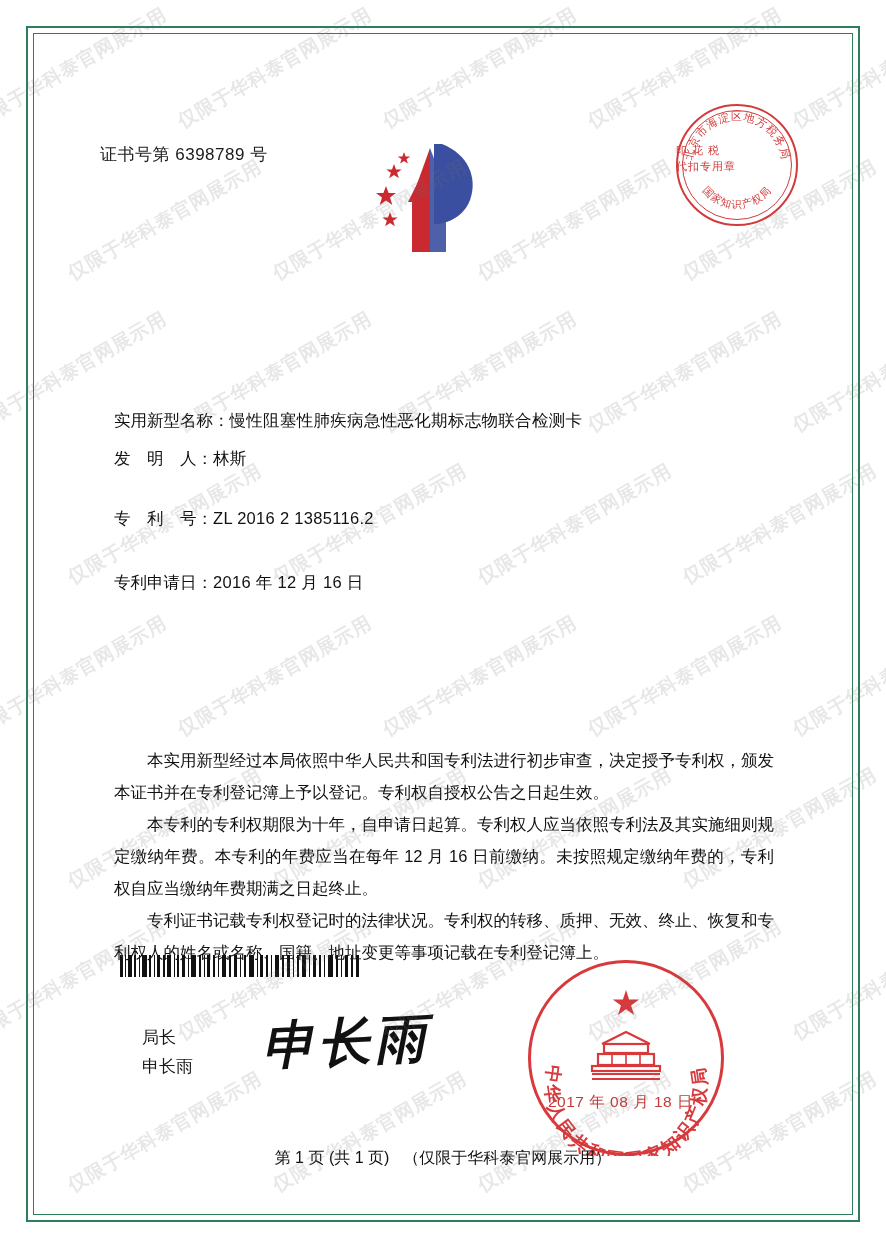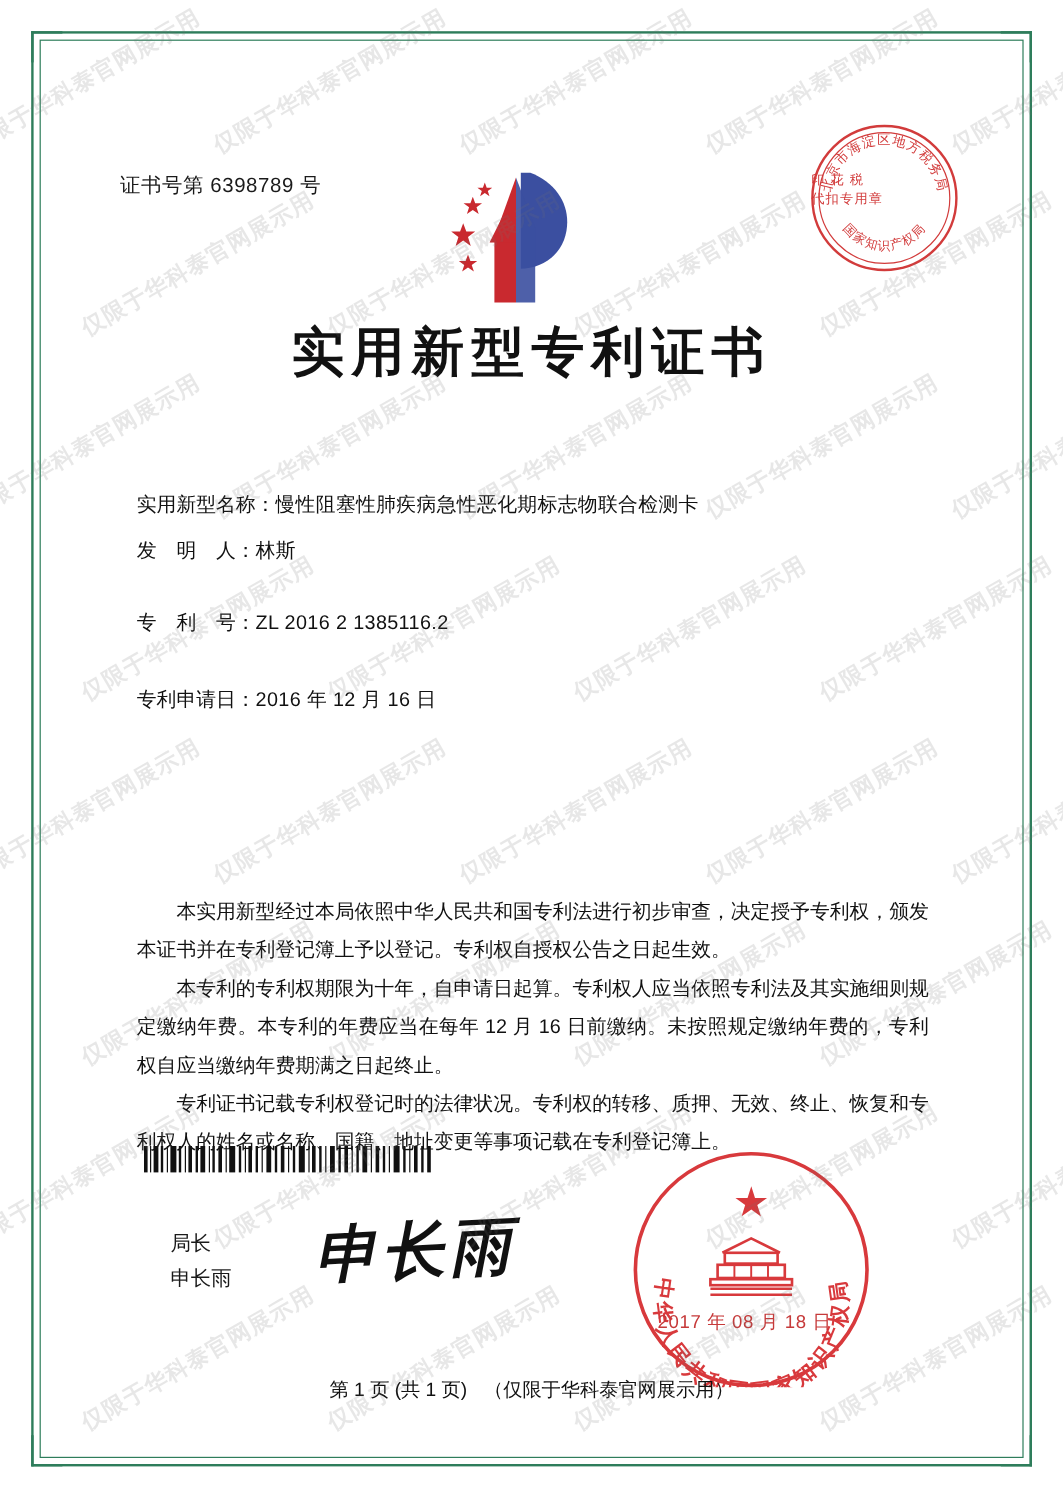--- a/index.html
+++ b/index.html
@@ -317,21 +317,20 @@
       <text font-size="10.5" fill="#d23b3b" font-family="Liberation Sans, sans-serif" letter-spacing="1">
         <textPath href="#arcBot" startOffset="50%" text-anchor="middle">国家知识产权局</textPath>
       </text>
     </svg>
     <div class="center-lines">
       <div>印 花 税</div>
       <div>代扣专用章</div>
     </div>
   </div>
 
-  <div class="doc-title">实用新型专利证书</div>
 
   <div class="field f1">
     <span class="lbl">实用新型名称：</span><span class="val">慢性阻塞性肺疾病急性恶化期标志物联合检测卡</span>
   </div>
   <div class="field f2">
     <span class="lbl">发　明　人：</span><span class="val">林斯</span>
   </div>
   <div class="field f3">
     <span class="lbl">专　利　号：</span><span class="val">ZL 2016 2 1385116.2</span>
   </div>

